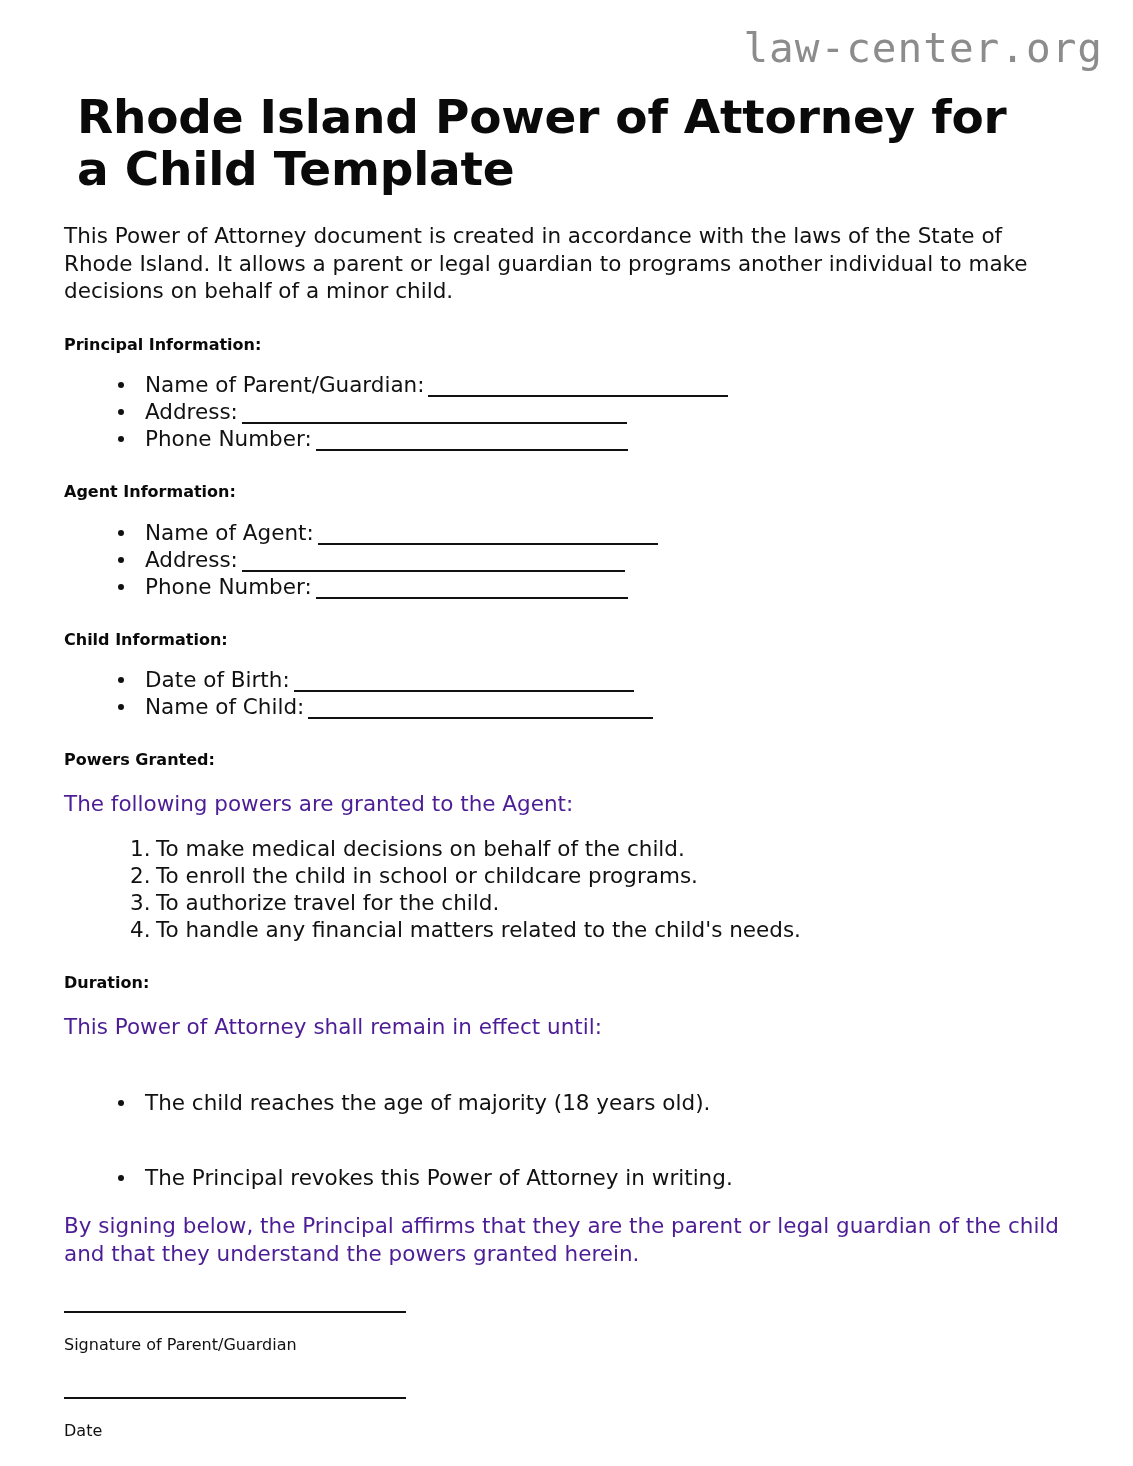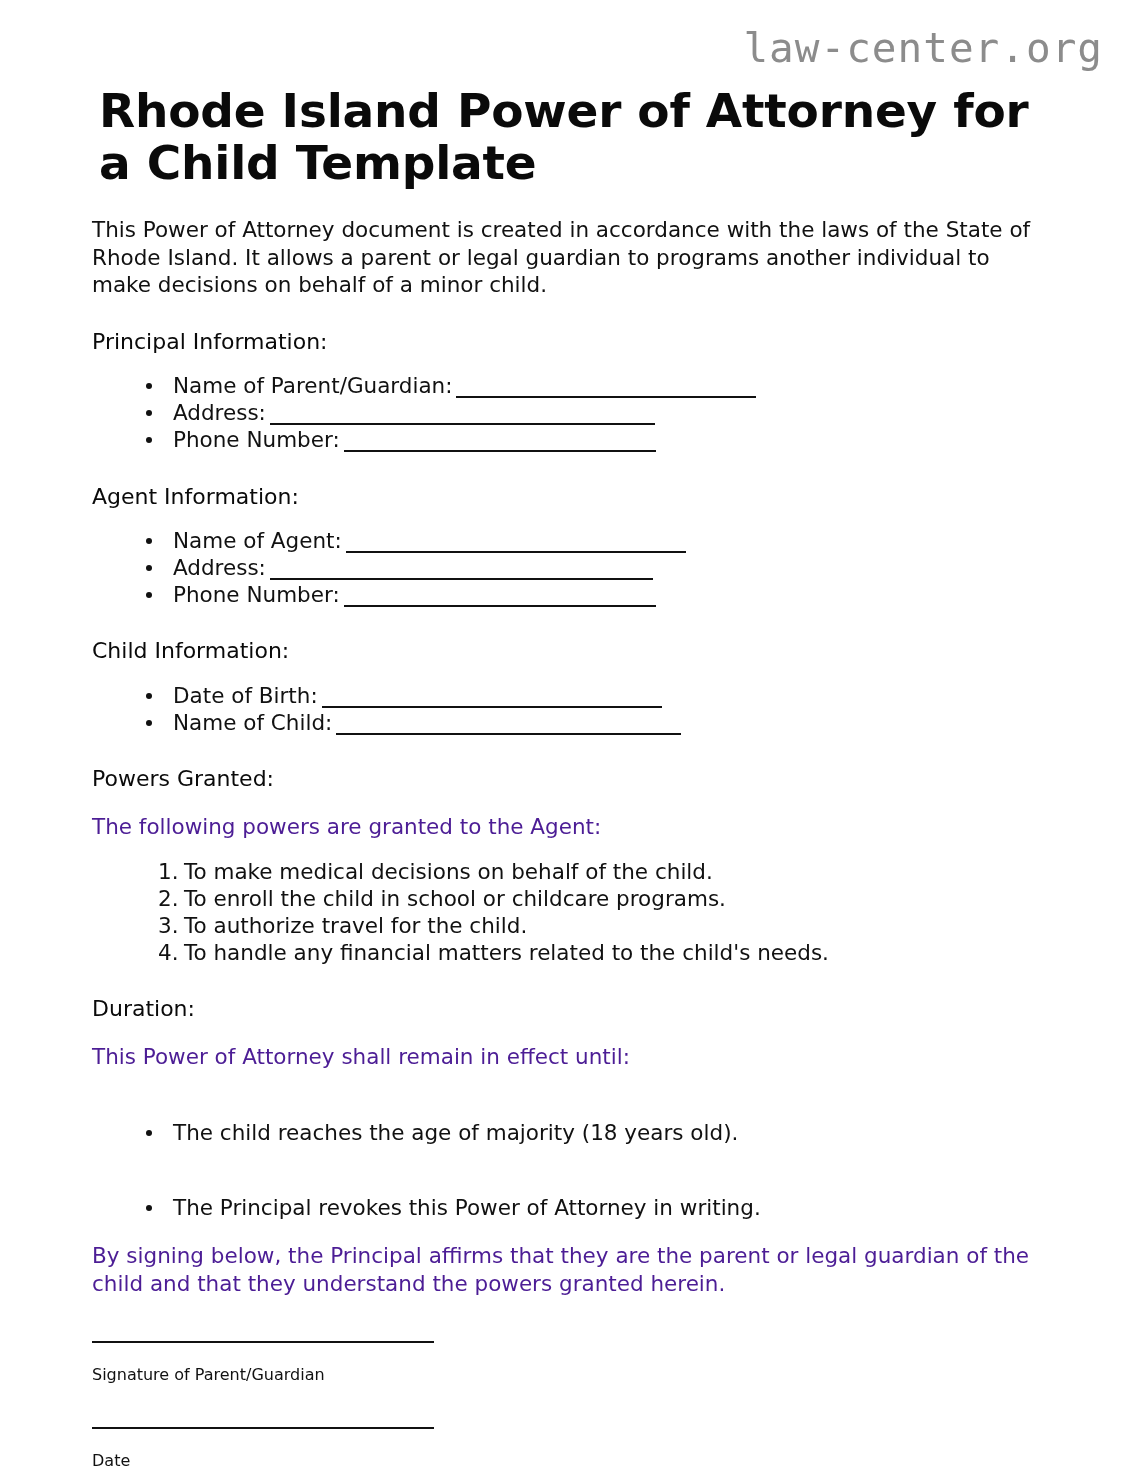--- a/index.html
+++ b/index.html
@@ -15,61 +15,61 @@
     color: #000000;
     overflow: hidden;
   }
 
   .page {
     position: absolute;
     top: 0; left: 0;
     width: 1133px;
     height: 1466px;
     box-sizing: border-box;
-    padding: 0 92px;
+    padding: 0 64px;
   }
 
   
   .watermark {
     position: absolute;
     top: 28px;
     right: 30px;
     font-family: "DejaVu Sans Mono", monospace;
     font-size: 41px;
     letter-spacing: 1px;
     color: #8c8c8c;
     white-space: nowrap;
     line-height: 1;
   }
 
   
   .doc-title {
-    margin: 7px;
+    margin: 13px;
     padding-top: 78px;
     font-size: 47px;
     font-weight: bold;
     line-height: 1.1;
     letter-spacing: -0.2px;
     max-width: 950px;
     color: #0a0a0a;
   }
 
   
   .intro {
     margin: 28px 0 0 0;
     font-size: 21.5px;
     line-height: 1.28;
     max-width: 1000px;
     color: #111111;
   }
 
   h2.section-head {
     margin: 30px 0 0 0;
-    font-size: 22px;
-    font-weight: normal;
+    font-size: 16px;
+    font-weight: bold;
     line-height: 1.2;
     color: #0a0a0a;
   }
 
   p.lead {
     margin: 21px 0 0 0;
     font-size: 21.5px;
     line-height: 1.28;
     max-width: 1010px;
     color: #4c1d95;

